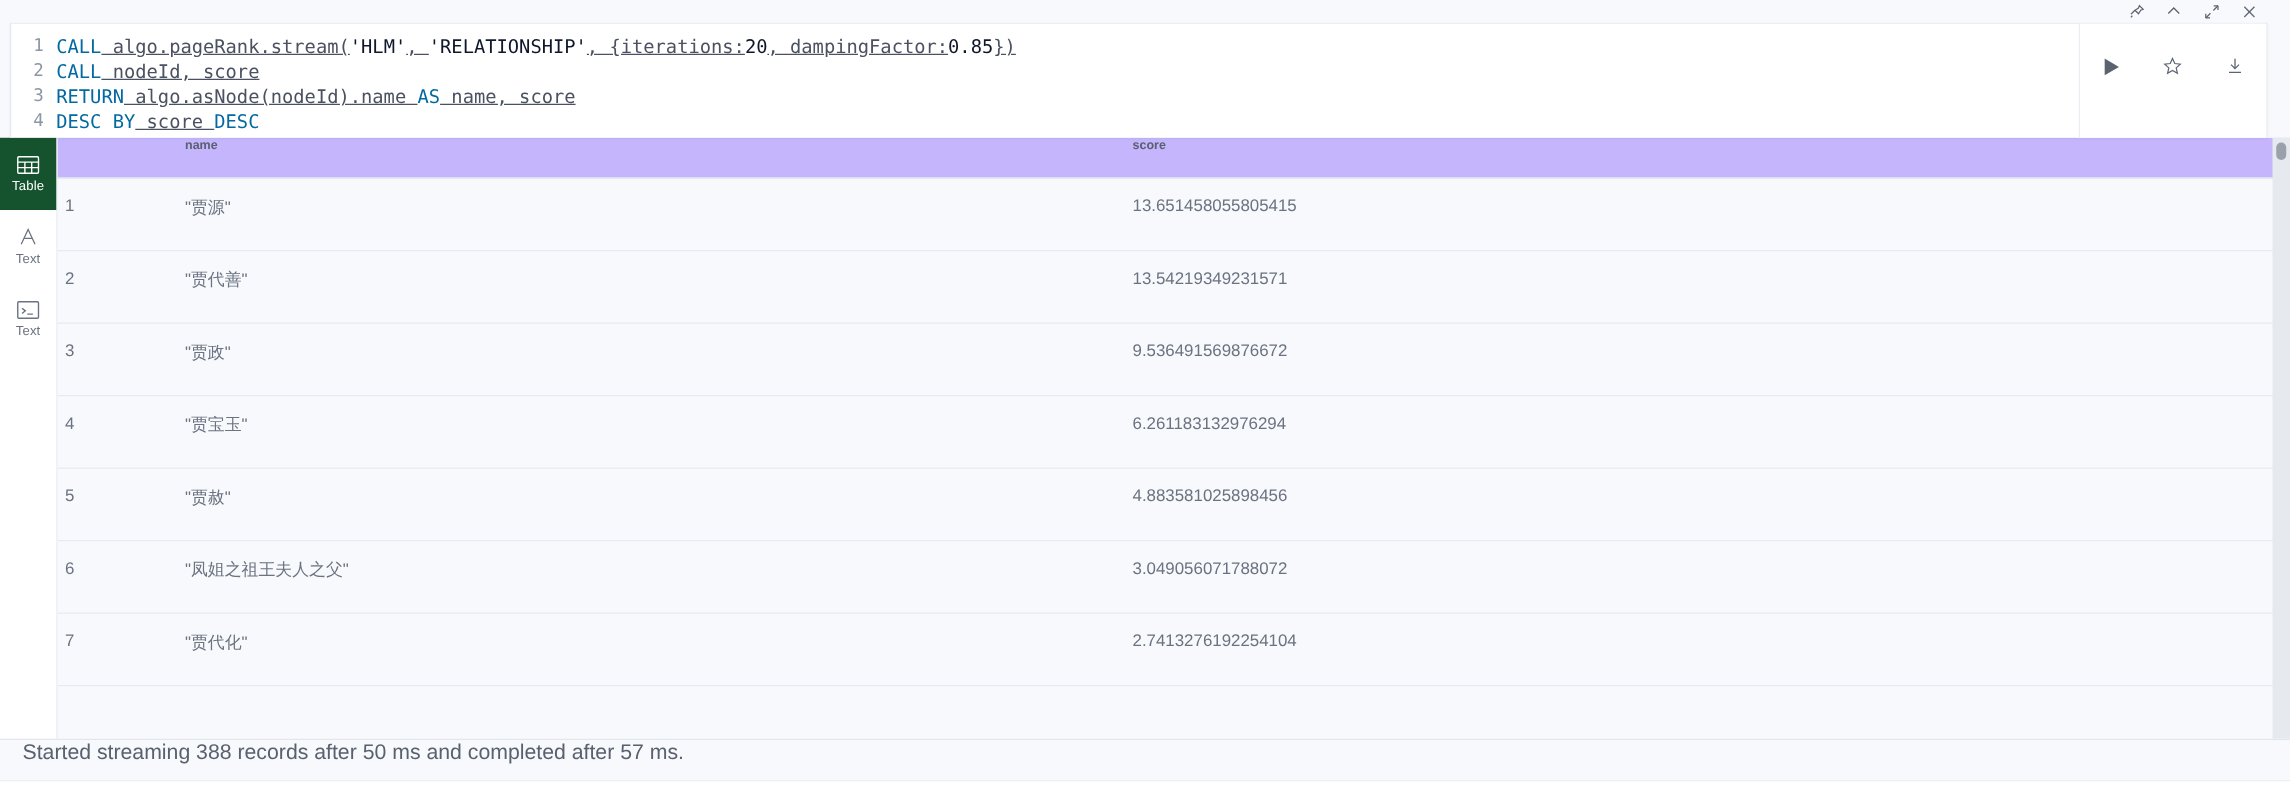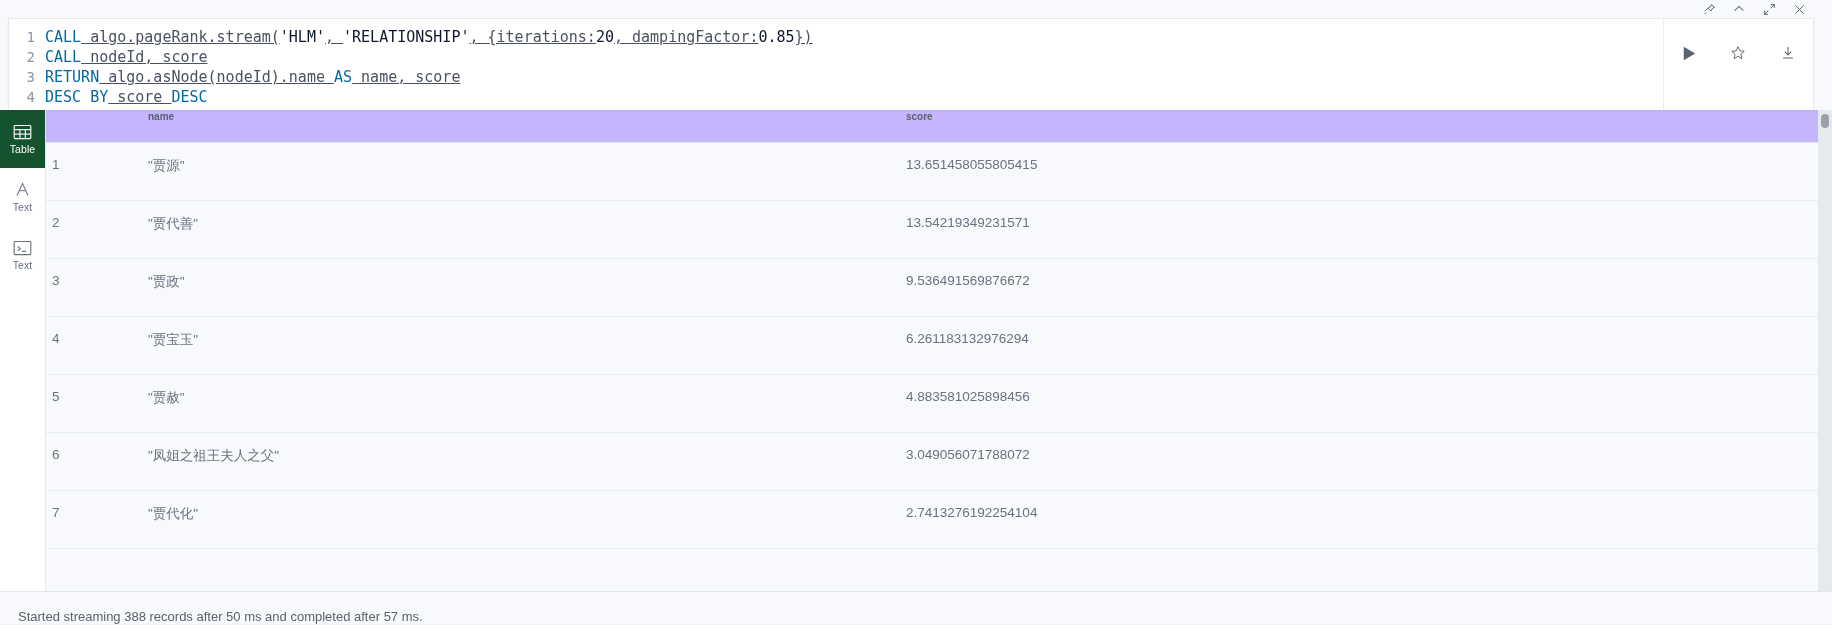--- a/index.html
+++ b/index.html
@@ -244,23 +244,23 @@
     cursor: pointer;
   }
 
   
   .statusbar {
     flex: none;
     height: 32px;
     background: #f7f9fc;
     border-top: 1px solid #e1e6ed;
     display: flex;
-    align-items: flex-end;
+    align-items: flex-start;
     padding-left: 18px;
-    font-size: 13px;
+    font-size: 17px;
     color: #5a616e;
     position: relative;
     z-index: 5;
   }
   .bottom-edge {
     flex: none;
     height: 8px;
     background: #ffffff;
     border-top: 1px solid #eceff4;
   }

